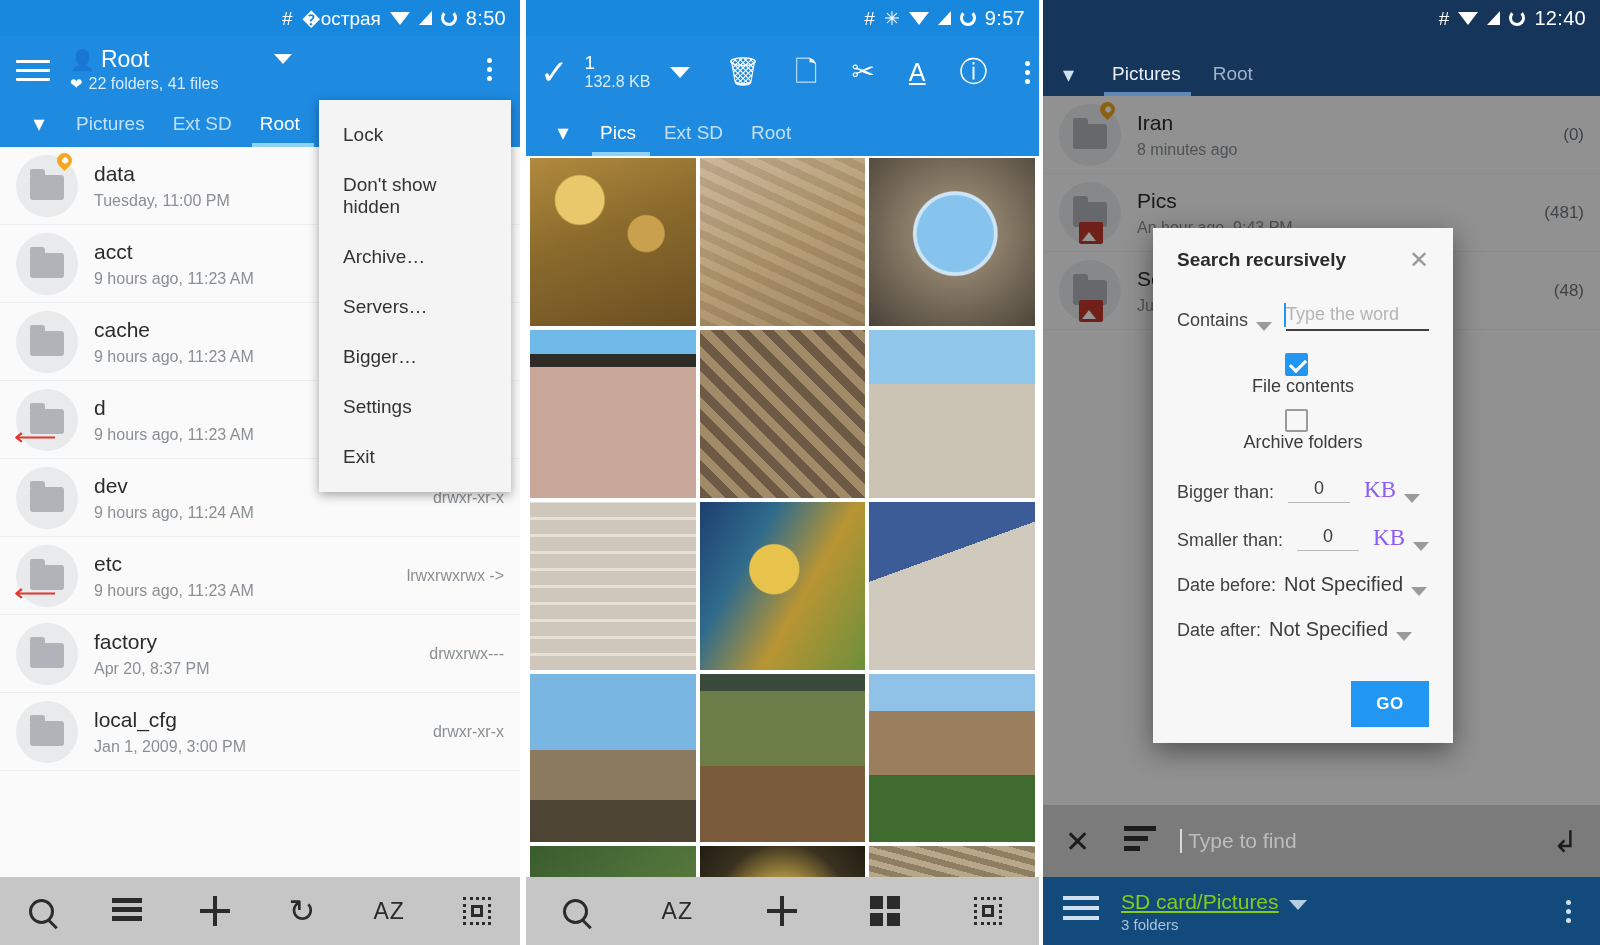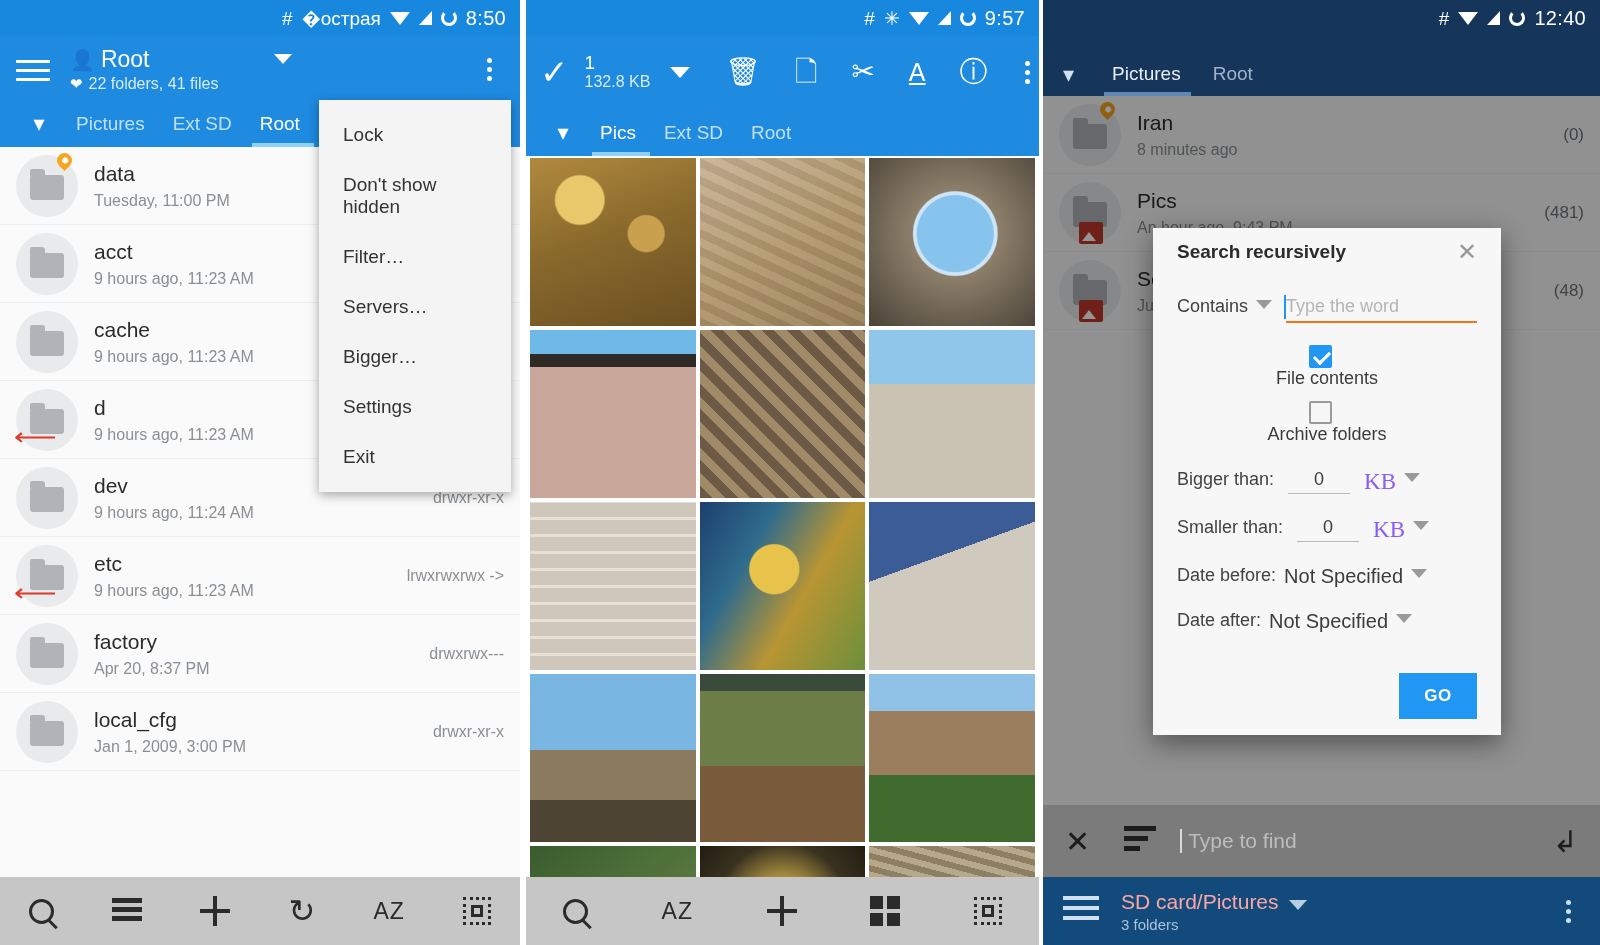--- a/index.html
+++ b/index.html
@@ -179,39 +179,39 @@
   .fb-input { flex:1; font-size:21px; color:#bdbdbd; border-left:2px solid #d9d9d9; padding-left:6px;}
   .fb-enter { font-size:30px; color:#1c1c1c;}
 
   .pathbar {
     position:absolute; left:0; bottom:0; width:100%; height:68px; background:#134a7c;
     display:flex; align-items:center; padding:0 20px; z-index:20; color:#fff;
   }
   .pb-ham { width:36px; margin-right:22px; }
   .pb-ham i{display:block;height:4px;background:#cfe0f0;margin-bottom:6px;}
   .pb-main{flex:1;}
-  .pb-title{font-size:21px;color:#fca5a5;display:flex;align-items:center;}
+  .pb-title{font-size:21px;color:#84cc16;display:flex;align-items:center;text-decoration:underline;}
   .pb-caret{width:0;height:0;border-left:9px solid transparent;border-right:9px solid transparent;border-top:10px solid #b7cde2;margin-left:10px;margin-top:6px;}
   .pb-sub{font-size:15px;color:#a9c2da;margin-top:2px;}
   .pb-kebab{width:24px;display:flex;flex-direction:column;align-items:center;gap:4px;}
   .pb-kebab i{width:5px;height:5px;background:#cfe0f0;border-radius:50%;}
 
   
   .dialog {
-    position:absolute; left:110px; top:228px; width:348px; background:#f7f7f7;
-    box-shadow:0 8px 26px rgba(0,0,0,.45); z-index:40; padding:12px 24px 16px 24px;
+    position:absolute; left:110px; top:228px; width:300px; background:#f7f7f7;
+    box-shadow:0 8px 26px rgba(0,0,0,.45); z-index:40; padding:20px 24px 16px 24px;
   }
   .dlg-head{display:flex;align-items:center;justify-content:space-between;margin-bottom:32px;}
   .dlg-title{font-size:19px;font-weight:bold;color:#2b2b2b;}
   .dlg-x{font-size:24px;color:#9a9a9a;line-height:1;}
-  .dlg-row{display:flex;align-items:flex-start;margin-bottom:22px;}
+  .dlg-row{display:flex;align-items:flex-end;margin-bottom:22px;}
   .dlg-label{font-size:18px;color:#424242;}
   .dd-caret{width:0;height:0;border-left:8px solid transparent;border-right:8px solid transparent;border-top:9px solid #9a9a9a;margin:4px 0 0 8px;}
   .dlg-input{
-    flex:1;margin-left:14px;border-bottom:2px solid #f97316;font-size:18px;color:#b5b5b5;
+    flex:1;margin-left:14px;border-bottom:2px solid #404040;font-size:18px;color:#b5b5b5;
     padding-bottom:4px; position:relative;
   }
   .dlg-input:before{content:"";position:absolute;left:-2px;top:-1px;width:2px;height:24px;background:#2196f3;}
   .cbrow{display:flex;align-items:center;margin-bottom:12px;flex-direction:column;}
   .cbox{width:23px;height:23px;border:2px solid #9a9a9a;margin-right:14px;flex:none;border-radius:2px;}
   .cbox.on{background:#2196f3;border-color:#2196f3;position:relative;}
   .cbox.on:after{content:"";position:absolute;left:6px;top:1px;width:7px;height:13px;border:solid #fff;border-width:0 3px 3px 0;transform:rotate(45deg);}
   .cblabel{font-size:18px;color:#3c3c3c;}
   .numfield{
     border-bottom:1px solid #b9b9b9; min-width:62px; text-align:center; font-size:18px;
@@ -364,21 +364,21 @@
           <div class="fname">local_cfg</div>
           <div class="fmeta">Jan 1, 2009, 3:00 PM</div>
         </div>
         <div class="fright">drwxr-xr-x</div>
       </div>
     </div>
 
     <div class="menu1">
       <div class="mitem">Lock</div>
       <div class="mitem">Don't show hidden</div>
-      <div class="mitem">Filter…</div>
+      <div class="mitem">Archive…</div>
       <div class="mitem">Servers…</div>
       <div class="mitem">Bigger…</div>
       <div class="mitem">Settings</div>
       <div class="mitem">Exit</div>
     </div>
 
     <div class="bottombar">
       <span class="icon-search"></span>
       <span class="icon-listview">
           <i></i>

